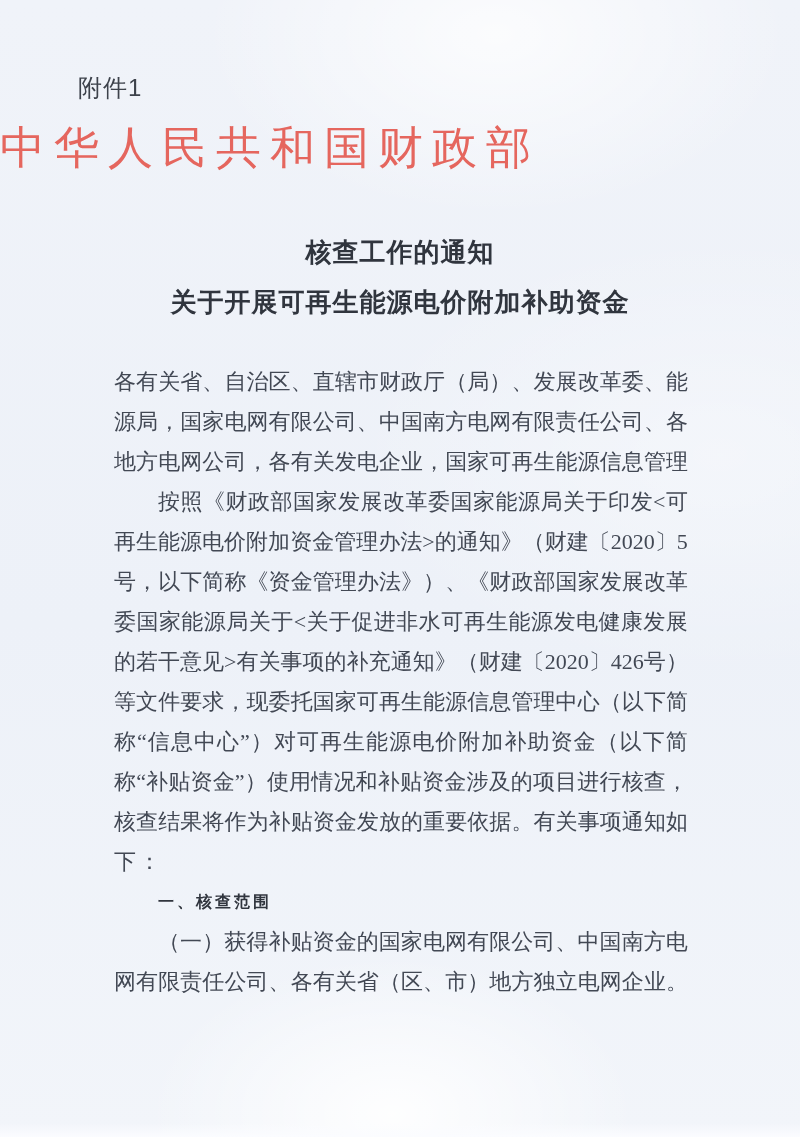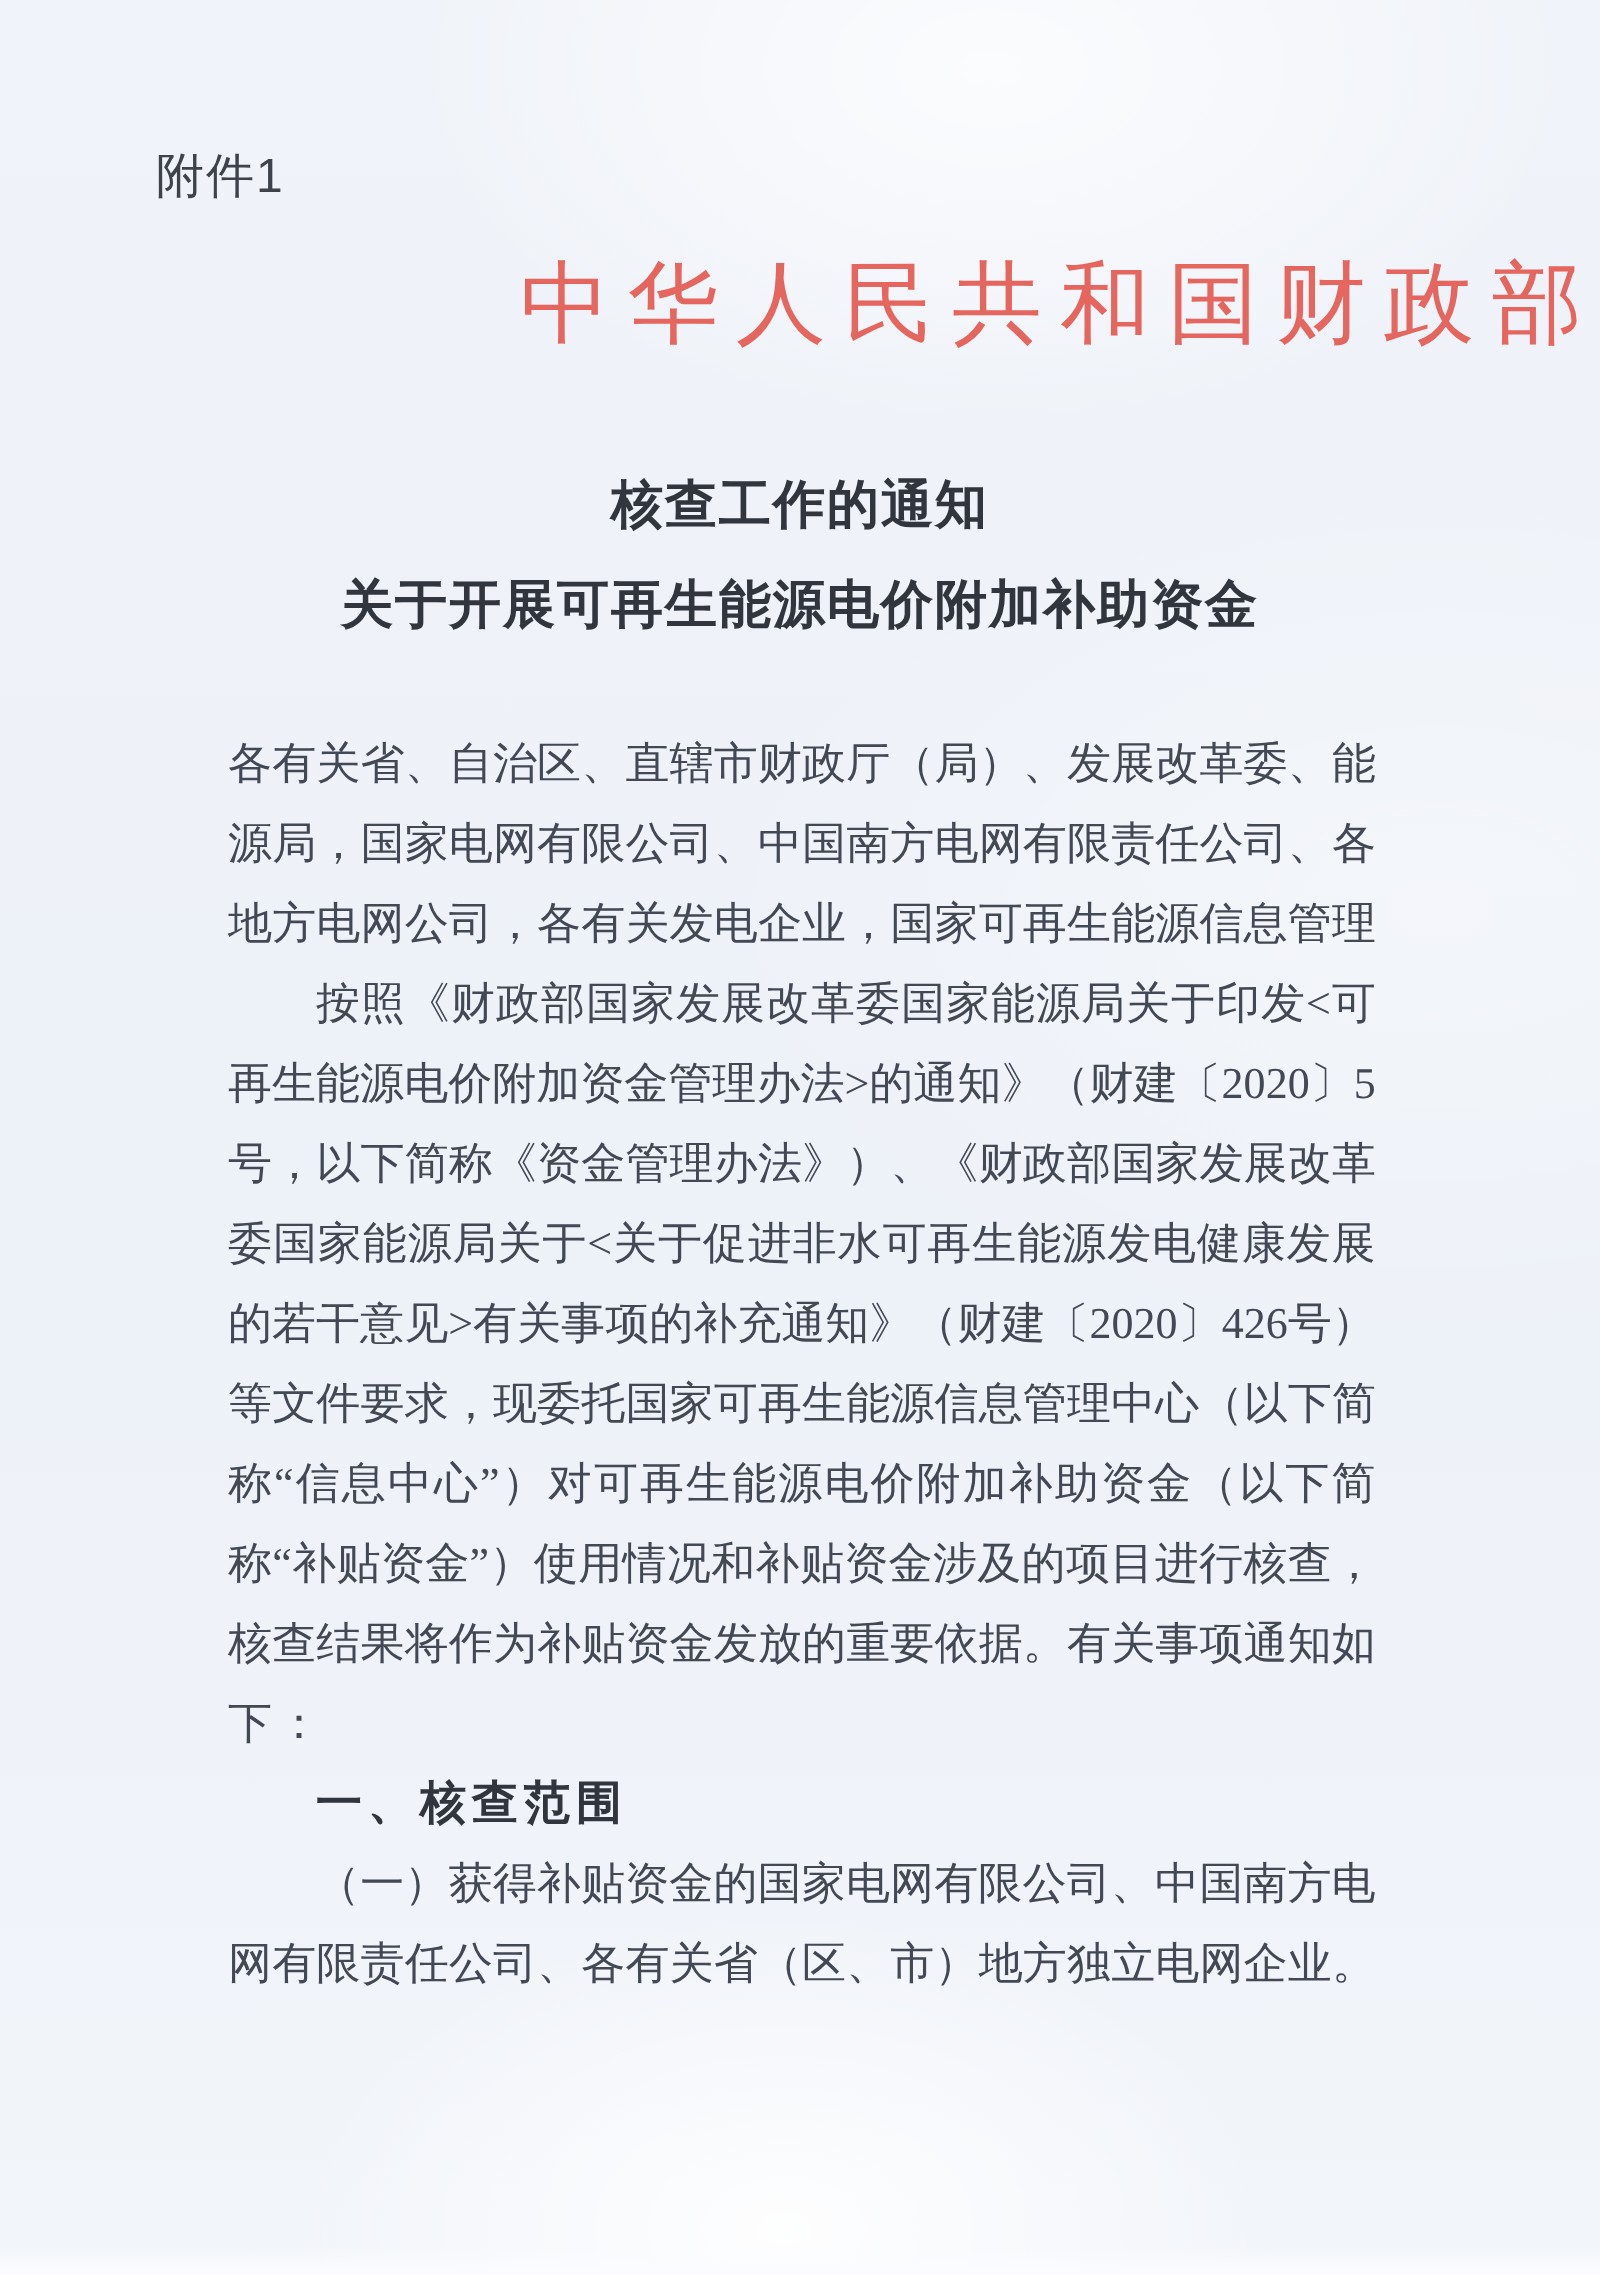--- a/index.html
+++ b/index.html
@@ -17,37 +17,37 @@
     content:"";position:absolute;left:0;right:0;bottom:0;height:14px;
     background:linear-gradient(180deg,rgba(255,255,255,0),#fbfcff);
   }
   .attachment{
     position:absolute;left:78px;top:72px;
     font-size:24px;color:#3d424b;letter-spacing:1px;
     font-family:"Liberation Sans","DejaVu Sans",sans-serif;
   }
   .letterhead{
     position:absolute;left:0;top:122px;width:100%;
-    text-align:right;font-size:45px;line-height:60px;
-    color:var(--red,#e5665e);letter-spacing:9px;font-weight:500;
+    text-align:left;font-size:45px;line-height:60px;
+    color:var(--red,#e5665e);letter-spacing:9px;font-weight:500;font-family:Liberation Mono, monospace;
   }
   .doc-title{
     position:absolute;left:0;top:228px;width:100%;text-align:center;
     color:var(--heading,#30353e);font-weight:700;
   }
   .doc-title .t-line{height:50px;line-height:50px;font-size:26px;letter-spacing:1px;}
   .doc-body{
     position:absolute;left:114px;top:362px;width:574px;
     color:var(--ink,#424854);
   }
   .line{height:40px;line-height:40px;font-size:22px;white-space:nowrap;}
   .line.just{display:flex;justify-content:space-between;}
   .line.plain{letter-spacing:2.5px;}
   .line.indent{padding-left:44px;}
-  .line.bold{font-weight:700;color:var(--heading,#30353e);font-size:23px;letter-spacing:3px;}
+  .line.bold{font-weight:700;color:var(--heading,#30353e);font-size:16px;letter-spacing:3px;}
 </style>
 </head>
 <body>
 
 <div class="page">
   <div class="attachment">附件1</div>
 
   <div class="letterhead">中华人民共和国财政部</div>
 
   <div class="doc-title">

